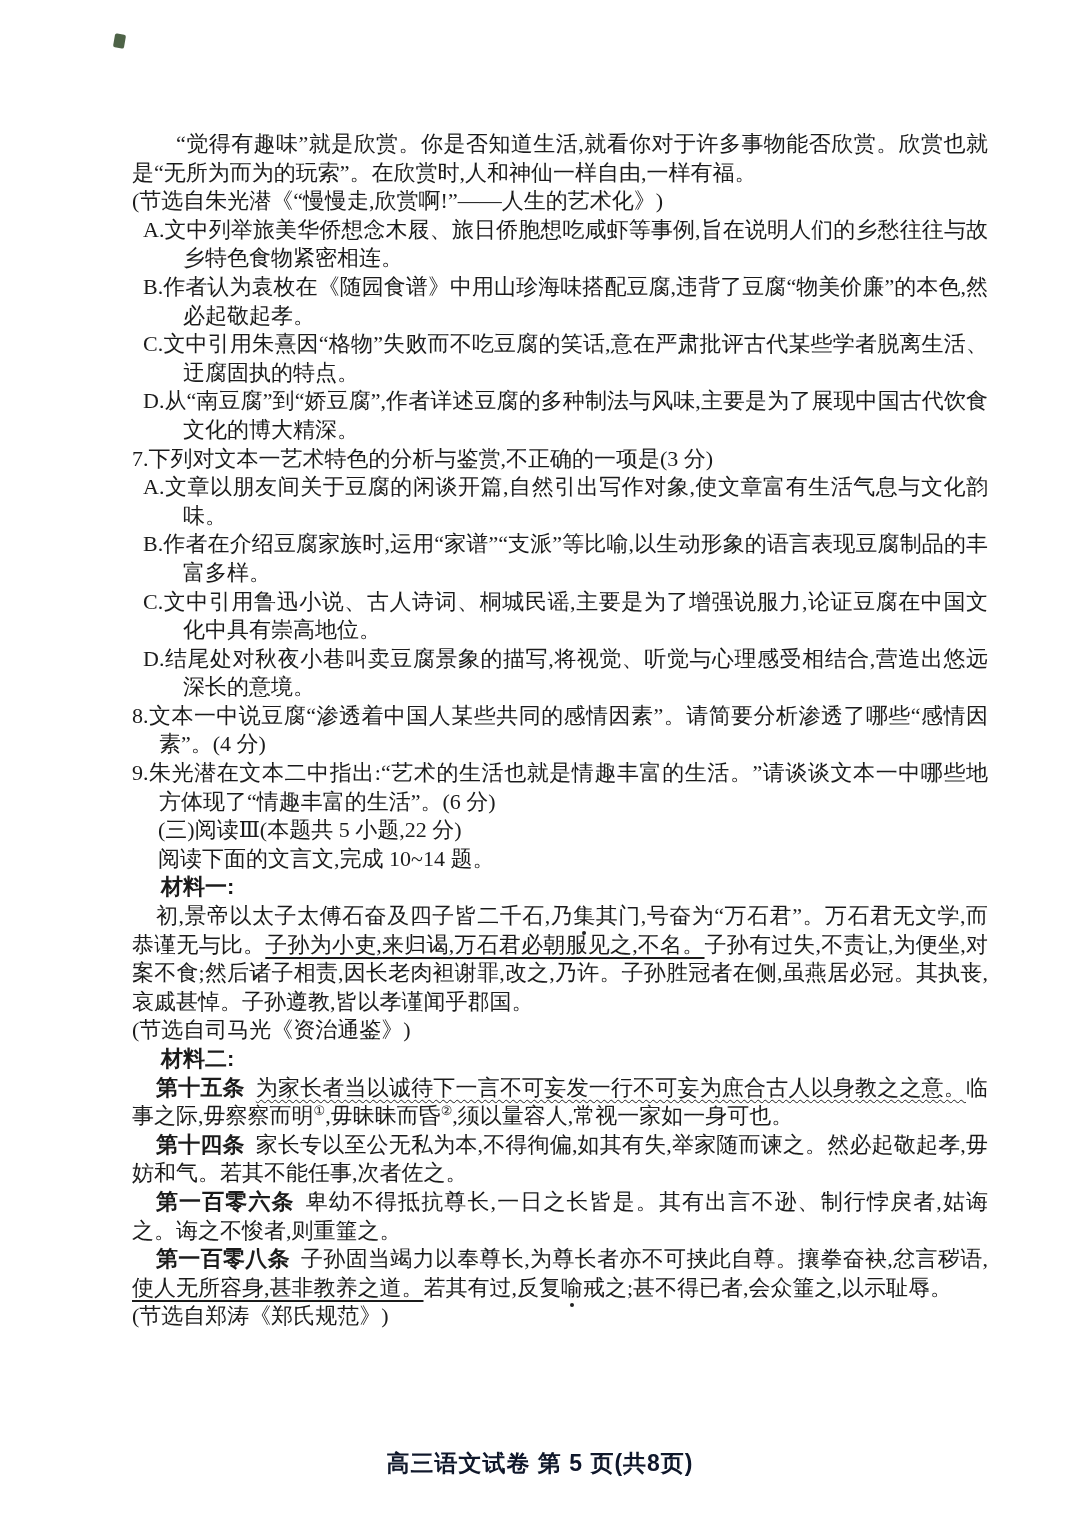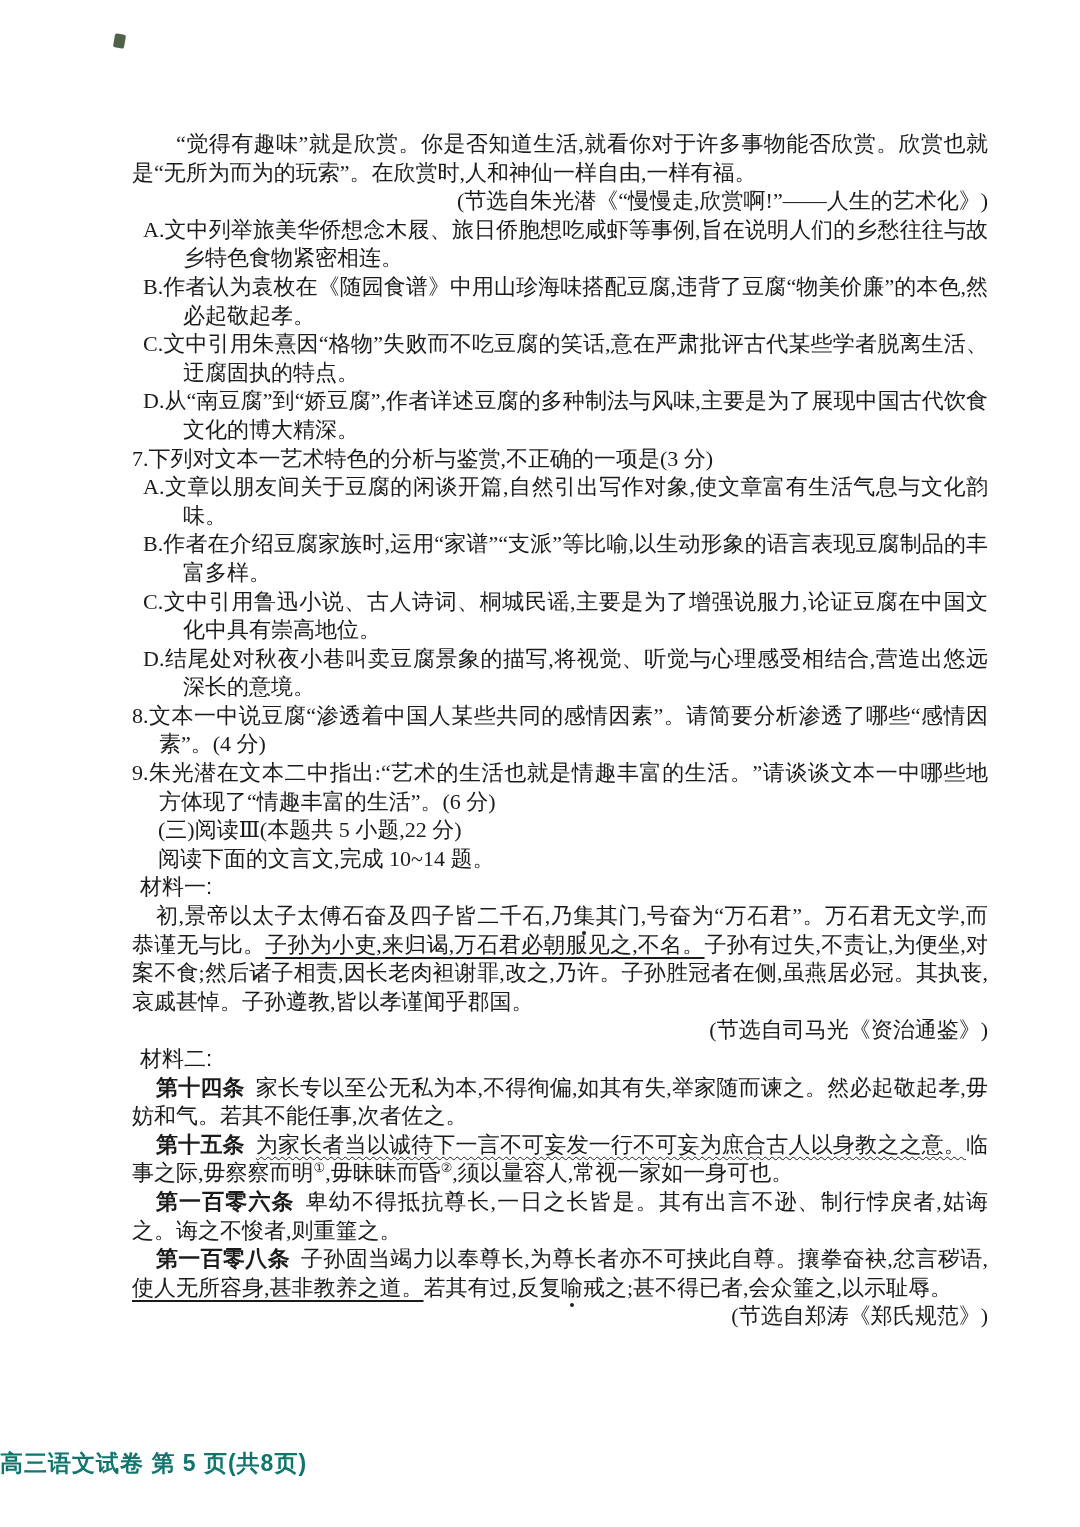--- a/index.html
+++ b/index.html
@@ -7,40 +7,40 @@
     width:1080px;height:1527px;background:#ffffff;position:relative;
     font-family:"Liberation Serif","DejaVu Serif",serif;color:#1b1b1b;
     overflow:hidden;
   }
   .content{
     position:absolute;left:132px;top:130px;width:856px;
     font-size:22px;line-height:28.6px;text-align:justify;
   }
   p{margin:0;padding:0;}
   .indent2{text-indent:44px;}
-  .attr{text-align:right;}
+  .attr{}
   .stem{padding-left:27px;text-indent:-27px;}
   .opt{padding-left:51px;text-indent:-40px;}
   .sect{padding-left:26px;}
-  .mat-label{padding-left:8px;font-family:"Liberation Sans","DejaVu Sans",sans-serif;font-weight:normal;}
+  .mat-label{padding-left:8px;font-family:"Liberation Sans","DejaVu Sans",sans-serif;font-weight:bold;margin-left:21px;}
   .mat-par{text-indent:24px;}
   .clause{text-indent:24px;}
   .clause-no{font-family:"Liberation Sans","DejaVu Sans",sans-serif;font-weight:bold;margin-right:11px;}
   .u{text-decoration:underline;text-underline-offset:5px;text-decoration-thickness:1.5px;font-family:Liberation Serif, serif;}
   .wavy{text-decoration:underline;text-decoration-style:wavy;text-underline-offset:4px;text-decoration-thickness:1px;}
   .em-dot{position:relative;}
   .em-dot::after{
     content:"";position:absolute;left:50%;bottom:-7px;transform:translateX(-50%);
     width:4px;height:4px;border-radius:50%;background:#222;
   }
   .sup{font-size:13px;vertical-align:super;line-height:0;}
   .footer{
-    position:absolute;top:1448px;left:0;width:100%;text-align:left;
+    position:absolute;top:1448px;left:0;width:100%;text-align:center;
     font-family:"Liberation Sans","DejaVu Sans",sans-serif;font-weight:bold;
-    font-size:23px;letter-spacing:1px;color:#0f766e;
+    font-size:23px;letter-spacing:1px;color:#0f172a;
   }
   .corner-mark{
     position:absolute;left:114px;top:34px;width:11px;height:14px;
     background:#3b5233;border-radius:2px;transform:rotate(10deg);opacity:.9;
   }
 </style>
 </head>
 <body>
 
 <div class="corner-mark"></div>
@@ -65,21 +65,21 @@
   <p class="stem"><span>9.</span><span>朱光潜在文本二中指出:“艺术的生活也就是情趣丰富的生活。”请谈谈文本一中哪些地方体现了“情趣丰富的生活”。(6 分)</span></p>
 
   <p class="sect">(三)阅读Ⅲ(本题共 5 小题,22 分)</p>
   <p class="sect">阅读下面的文言文,完成 10~14 题。</p>
 
   <p class="mat-label">材料一:</p>
   <p class="mat-par"><span>初,景帝以太子太傅石奋及四子皆二千石,乃</span><span class="em-dot">集</span><span>其门,号奋为“万石君”。万石君无文学,而恭谨无与比。</span><span class="u">子孙为小吏,来归谒,万石君必朝服见之,不名。</span><span>子孙有过失,不责让,为便坐,对案不食;然后诸子相责,因长老肉袒谢罪,改之,乃许。子孙胜冠者在侧,虽燕居必冠。其执丧,哀戚甚悼。子孙遵教,皆以孝谨闻乎郡国。</span></p>
   <p class="attr">(节选自司马光《资治通鉴》)</p>
 
   <p class="mat-label">材料二:</p>
+  <p class="clause"><span class="clause-no">第十五条</span><span class="wavy">为家长者当以诚待下一言不可妄发一行不可妄为庶合古人以身教之之意。</span><span>临事之际,毋察察而明</span><span class="sup">①</span><span>,毋昧昧而昏</span><span class="sup">②</span><span>,须以量容人,常视一家如一身可也。</span></p>
   <p class="clause"><span class="clause-no">第十四条</span><span>家长专以至公无私为本,不得徇偏,如其有失,举家随而谏之。然必起敬起孝,毋妨和气。若其不能任事,次者佐之。</span></p>
-  <p class="clause"><span class="clause-no">第十五条</span><span class="wavy">为家长者当以诚待下一言不可妄发一行不可妄为庶合古人以身教之之意。</span><span>临事之际,毋察察而明</span><span class="sup">①</span><span>,毋昧昧而昏</span><span class="sup">②</span><span>,须以量容人,常视一家如一身可也。</span></p>
   <p class="clause"><span class="clause-no">第一百零六条</span><span>卑幼不得抵抗尊长,一日之长皆是。其有出言不逊、制行悖戾者,姑诲之。诲之不悛者,则重箠之。</span></p>
   <p class="clause"><span class="clause-no">第一百零八条</span><span>子孙固当竭力以奉尊长,为尊长者亦不可挟此自尊。攘拳奋袂,忿言秽语,</span><span class="u">使人无所容身,甚非教养之道。</span><span>若其有过,反复</span><span class="em-dot">喻</span><span>戒之;甚不得已者,会众箠之,以示耻辱。</span></p>
   <p class="attr">(节选自郑涛《郑氏规范》)</p>
 
 </div>
 
 <div class="footer">高三语文试卷 第 5 页(共8页)</div>
 
 </body></html>

